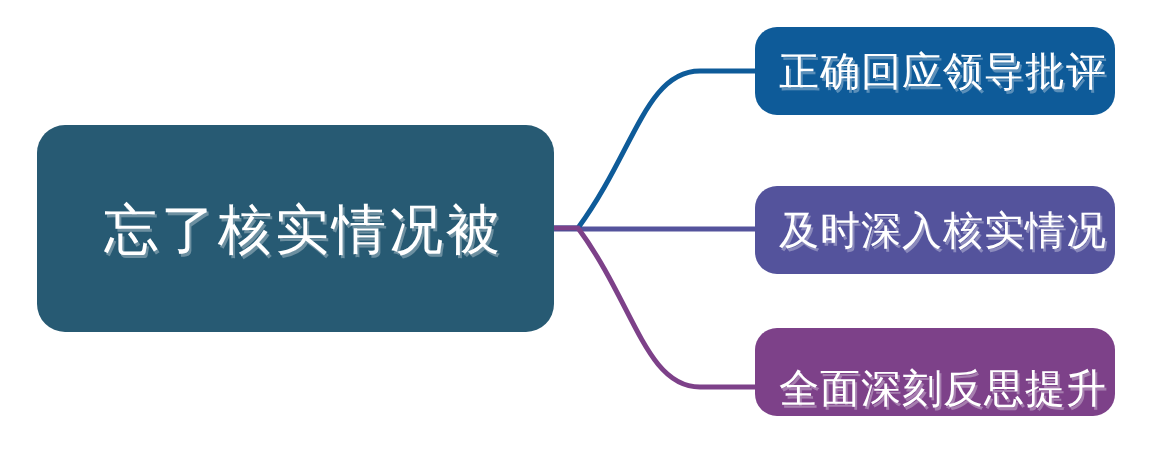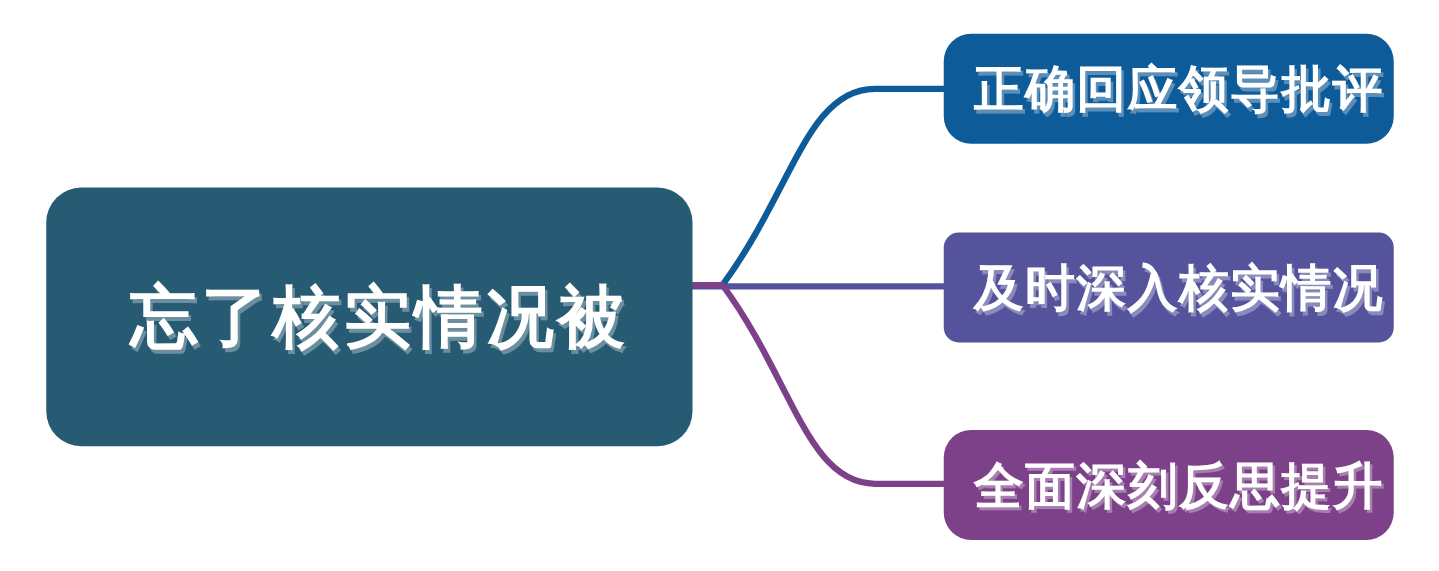--- a/index.html
+++ b/index.html
@@ -23,21 +23,21 @@
     height: 457px;
   }
   svg.connectors path {
     fill: none;
     stroke-width: 5;
     stroke-linecap: round;
   }
   .node {
     position: absolute;
     color: #FFFFFF;
-    font-weight: bold;
+    font-weight: normal;
     display: flex;
     align-items: center;
     justify-content: center;
     text-align: center;
     text-shadow: 2px 3px 0 rgba(255,255,255,0.32);
     box-sizing: border-box;
     padding-left: 16px;
   }
   .node.root {
     left: 37px;
@@ -52,35 +52,35 @@
   }
   .node.branch {
     left: 755px;
     width: 360px;
     height: 88px;
     border-radius: 22px;
     font-size: 40px;
     letter-spacing: 1px;
   }
   .node.branch.b1 { top: 27px; }
-  .node.branch.b2 { top: 186px; border-radius: 12px; }
-  .node.branch.b3 { top: 344px; }
+  .node.branch.b2 { top: 186px; }
+  .node.branch.b3 { top: 328px; align-items: flex-end; }
 </style>
 </head>
 <body>
 
 <div class="canvas">
 
   <svg class="connectors" viewBox="0 0 1151 457" aria-hidden="true">
     <path d="M 552 229 H 760" stroke="#54539C"></path>
     <path d="M 552 228 H 578 C 634 152 646 71 700 71 H 760" stroke="#0E5B99"></path>
     <path d="M 552 228 H 578 C 634 304 646 387 700 387 H 760" stroke="#7D4189"></path>
   </svg>
 
-  <div class="node root" style="background-color: rgb(39, 90, 115); margin-top: 25px;">
+  <div class="node root" style="background-color: rgb(39, 90, 115);">
     <div>忘了核实情况被</div>
   </div>
 
   <div class="node branch b1" style="background-color: rgb(14, 91, 153);">
     <span>正确回应领导批评</span>
   </div>
 
   <div class="node branch b2" style="background-color: rgb(84, 83, 156);">
     <span>及时深入核实情况</span>
   </div>

